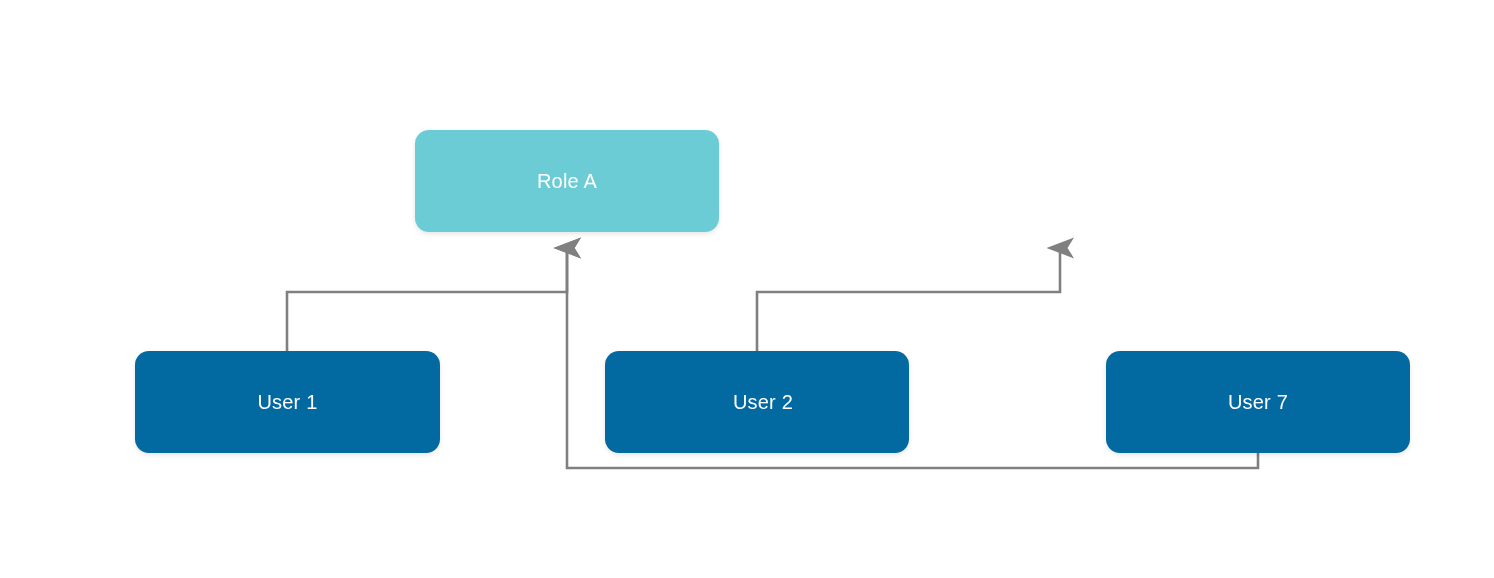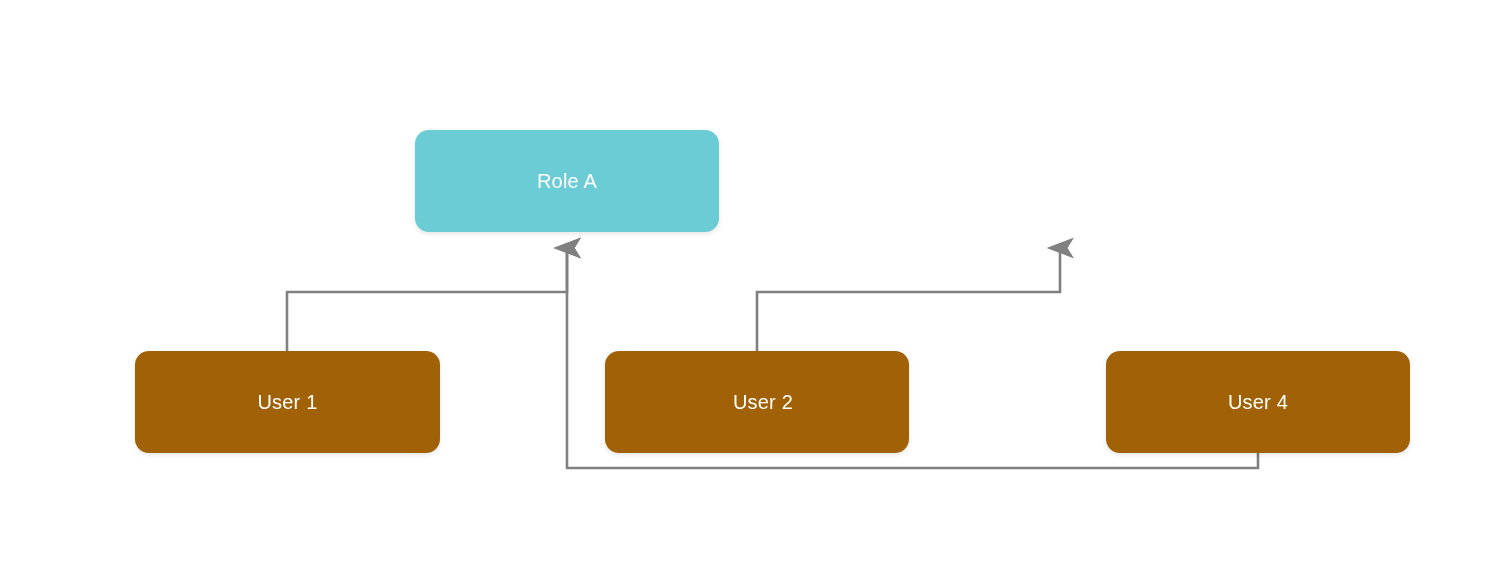--- a/index.html
+++ b/index.html
@@ -42,21 +42,21 @@
     user-select: none;
     box-shadow: 0 2px 5px rgba(0,0,0,0.10);
   }
   .node-label {
     pointer-events: none;
   }
   .role-node {
     background: #6bccd6;
   }
   .user-node {
-    background: #a16207;
+    background: #0369a1;
   }
 </style>
 </head>
 <body>
 
 <div id="diagram-canvas">
 
   <svg id="connector-layer" viewBox="0 0 1494 578" width="1494" height="578" xmlns="http://www.w3.org/2000/svg">
     <defs>
       <marker id="arrowhead" markerWidth="12" markerHeight="12" refX="4.6" refY="6" orient="auto" markerUnits="strokeWidth">
@@ -80,16 +80,16 @@
 
   <div class="node user-node" style="left:135px; top:351px; width:305px; height:102px;">
     <span class="node-label">User 1</span>
   </div>
 
   <div class="node user-node" style="left:605px; top:351px; width:304px; height:102px;padding-left:12px;">
     <span class="node-label">User 2</span>
   </div>
 
   <div class="node user-node" style="left:1106px; top:351px; width:304px; height:102px;">
-    <span class="node-label">User 4</span>
+    <span class="node-label">User 7</span>
   </div>
 
 </div>
 
 </body></html>

